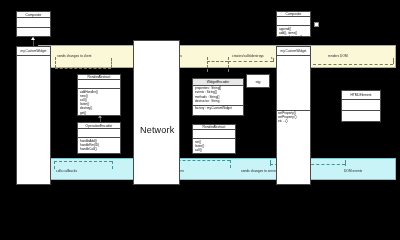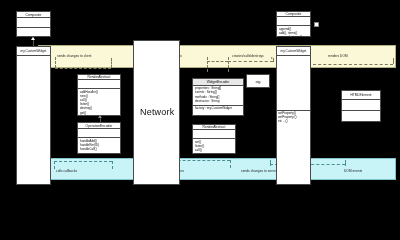--- a/index.html
+++ b/index.html
@@ -105,20 +105,21 @@
     box-sizing: border-box;
     background: #ffffff;
     border: 1px solid #4a4a4a;
   }
   .network-label {
     position: absolute;
     font-size: 9px;
     color: #111111;
     letter-spacing: .2px;
     white-space: nowrap;
+    margin-top: 18px;
   }
 
   
   .tagbox {
     position: absolute;
     box-sizing: border-box;
     background: #ffffff;
     border: 1px solid #4a4a4a;
     display: flex;
     align-items: center;

